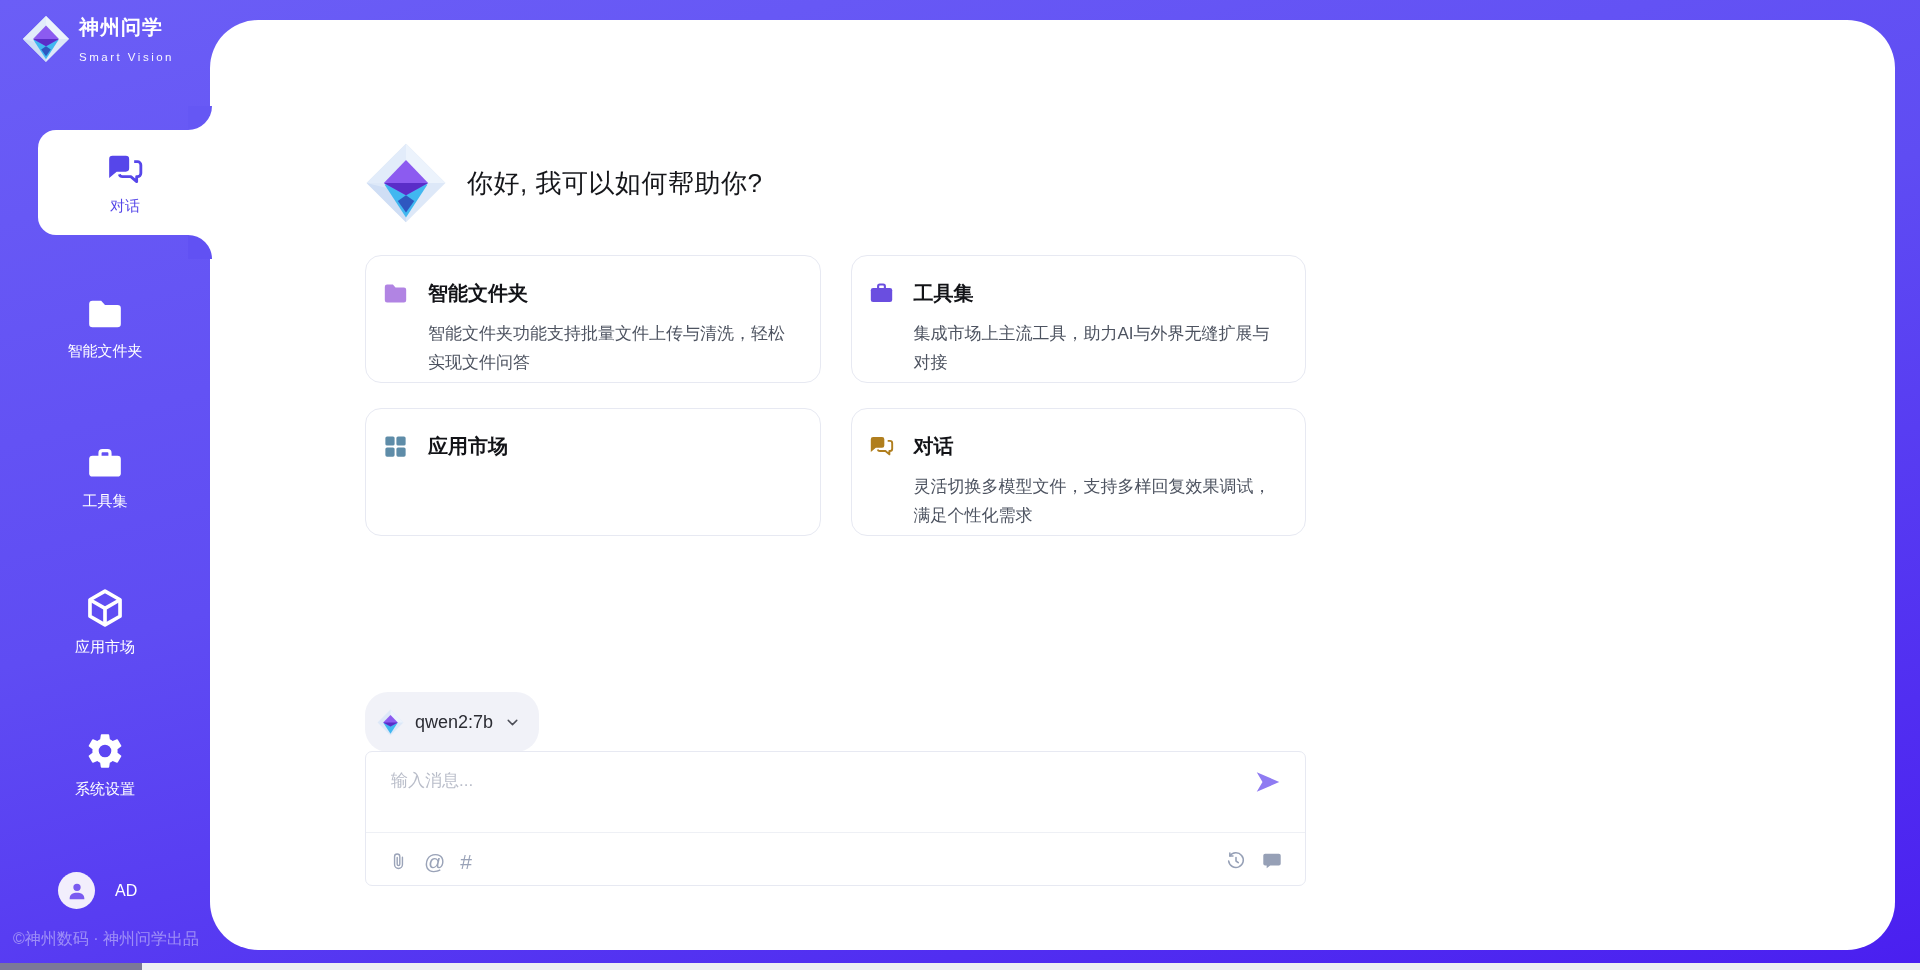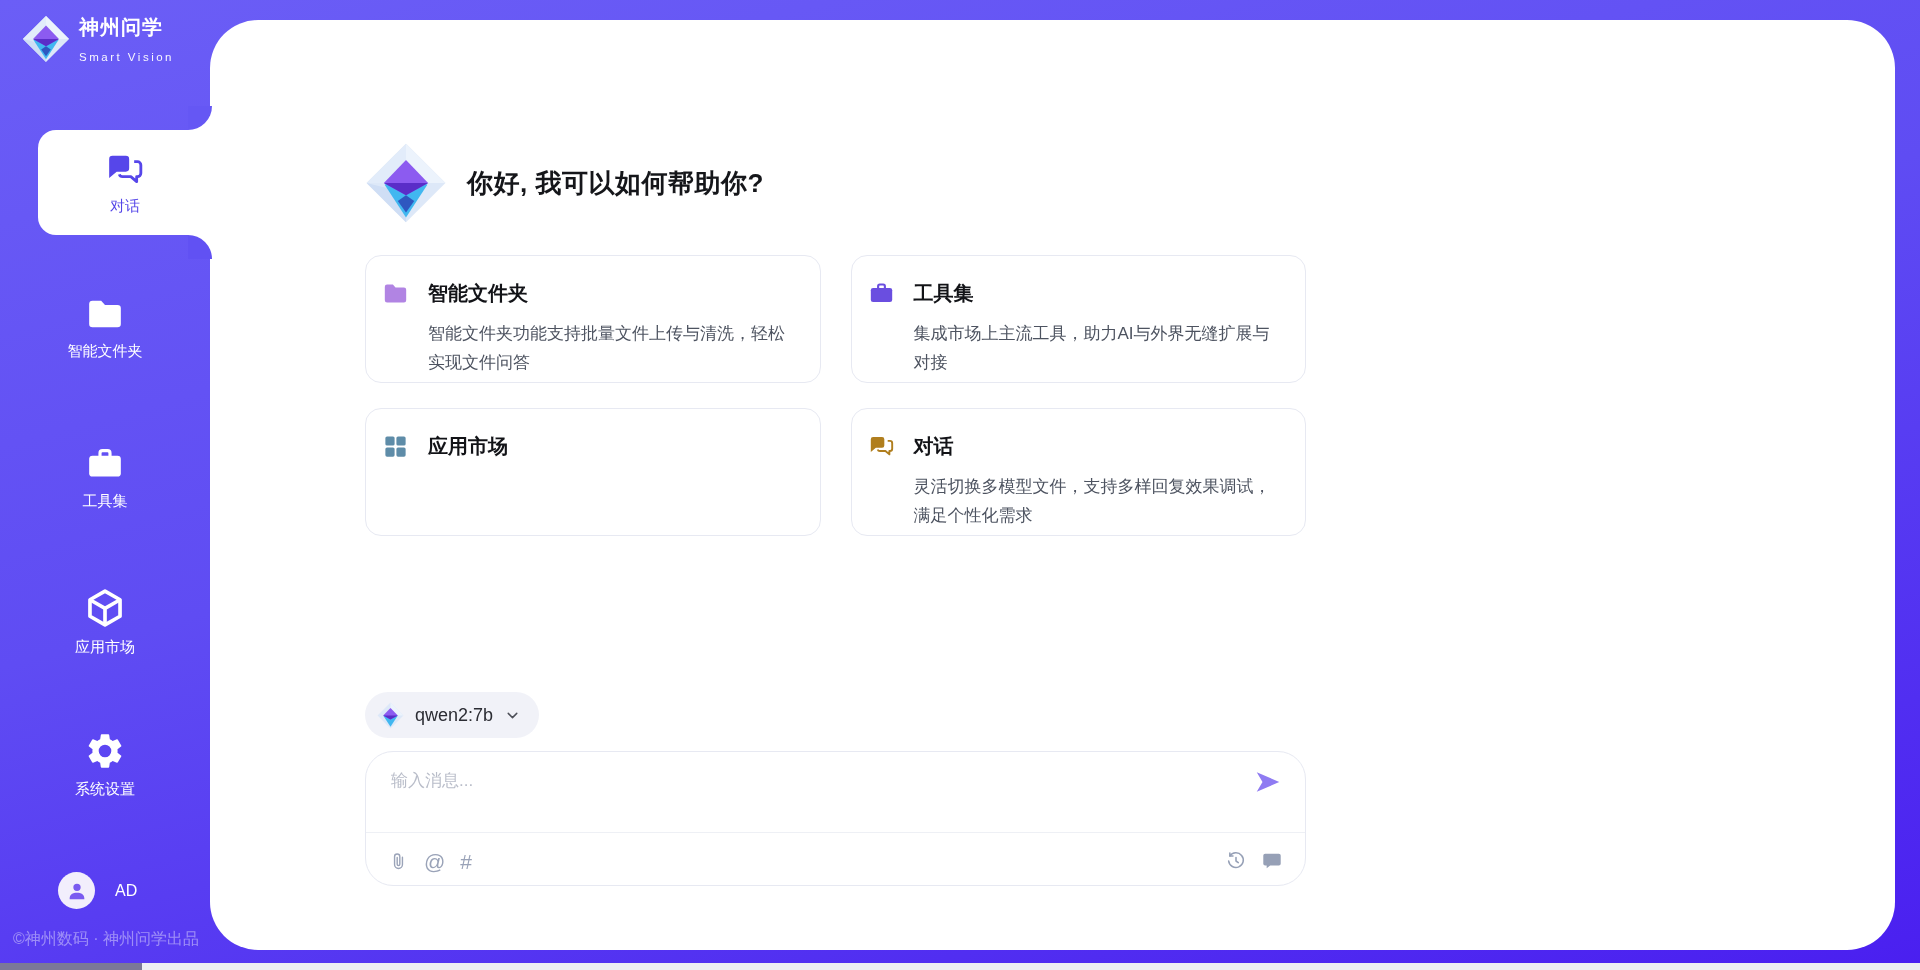--- a/index.html
+++ b/index.html
@@ -46,45 +46,45 @@
   .user-row { position:absolute; left:58px; top:872px; display:flex; align-items:center; gap:20px; cursor:pointer; }
   .avatar-circle {
     width:37px; height:37px; border-radius:50%; background:#f2eefc;
     display:flex; align-items:center; justify-content:center; color:#7a5af0;
   }
   .user-name { color:#fff; font-size:16px; }
   .copyright { position:absolute; left:13px; top:929px; font-size:16px; color:rgba(255,255,255,.42); white-space:nowrap; }
 
   
   .greeting-row { position:absolute; left:365px; top:143px; height:80px; display:flex; align-items:center; }
-  .greeting-text { font-size:26px; font-weight:700; color:#15161a; margin-left:20px; letter-spacing:.5px;text-align:right; }
+  .greeting-text { font-size:26px; font-weight:400; color:#15161a; margin-left:20px; letter-spacing:.5px;text-align:right; }
 
   .cards-grid {
     position:absolute; left:365px; top:255px; width:941px;
     display:grid; grid-template-columns:1fr 1fr; gap:25px 30px;
   }
   .card {
     height:128px; background:#fff; border:1px solid #e7e9f2; border-radius:16px;
     padding:24px 28px 0 16px; cursor:pointer;
   }
   .card-head { display:flex; align-items:center; gap:19px; }
   .card-title { font-size:20px; font-weight:700; color:#121317; }
   .card-desc { margin-left:46px; margin-top:12px; font-size:17px; line-height:29px; color:#4d5360; }
 
   .model-pill {
-    position:absolute; left:365px; top:692px; height:46px;
+    position:absolute; left:365px; top:692px; height:60px;
     display:inline-flex; align-items:center; gap:11px;
     background:#f1f2f8; border-radius:23px; padding:0 18px 0 12px; cursor:pointer;
   }
   .model-name { font-size:18px; color:#2b2c33; }
   .model-chevron { color:#4d4f58; }
 
   .composer {
     position:absolute; left:365px; top:751px; width:941px; height:135px;
-    border:1px solid #e7e9f2; border-radius:28px; background:#fff;
+    border:1px solid #e7e9f2; border-radius:7px; background:#fff;
   }
   .composer textarea {
     position:absolute; left:0; top:0; width:100%; height:78px; border:none; outline:none; resize:none;
     padding:17px 70px 0 25px; font-size:17px; font-family:inherit; color:#333; background:transparent;
   }
   .composer textarea::placeholder { color:#b9bdc9; }
   .send-btn { position:absolute; right:22px; top:15px; color:#8f7bf2; background:none; border:none; cursor:pointer; }
   .composer-divider { position:absolute; left:0; right:0; top:80px; border-top:1px solid #eef0f5; }
   .composer-tools-left { position:absolute; left:22px; bottom:13px; display:flex; align-items:center; gap:15px; color:#9aa3b8; }
   .composer-tools-right { position:absolute; right:22px; bottom:13px; display:flex; align-items:center; gap:14px; color:#96a0b6; }

